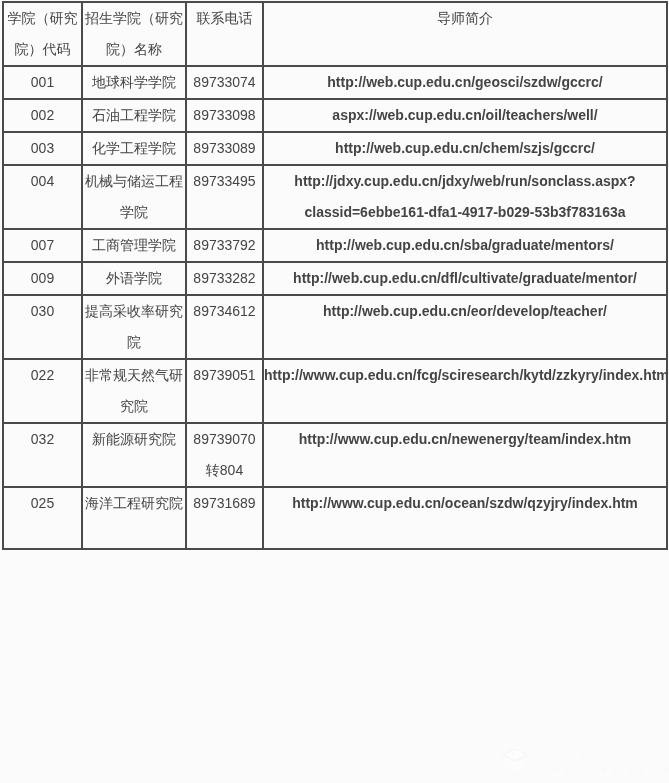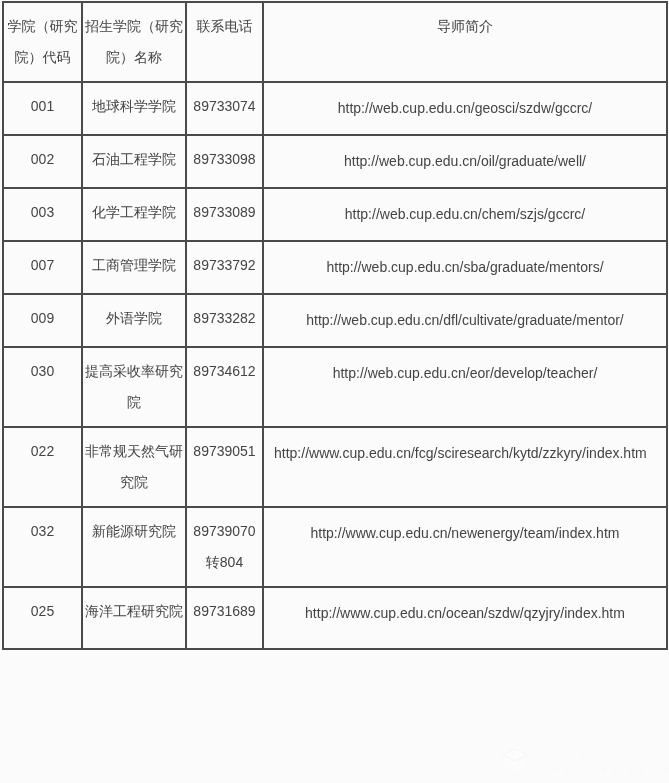--- a/index.html
+++ b/index.html
@@ -20,32 +20,33 @@
       position: absolute;
       left: 2px;
       top: 1px;
       border-collapse: collapse;
       table-layout: fixed;
       width: 664px;
       background: #fbfbfb;
     }
     table.mentor-table td {
       border: 2px solid #4a4a4a;
-      padding: 8px 2px;
+      padding: 0 2px;
       vertical-align: top;
       text-align: center;
       line-height: 31px;
       font-size: 14px;
       color: #444444;
       word-break: break-all;
       overflow: hidden;
     }
     table.mentor-table td.col-url {
       white-space: nowrap;
-      padding: 10px;
+      padding: 0;
+      font-weight: bold;
     }
     table.mentor-table td.col-url.wrap {
       white-space: normal;
     }
     .hdr-first { text-align: left; }
     .url-line { display: block; }
     .watermark {
       position: absolute;
       right: 6px;
       bottom: 4px;
@@ -103,27 +104,36 @@
     <tr style="height:32px">
       <td>001</td>
       <td>地球科学学院</td>
       <td>89733074</td>
       <td class="col-url">http://web.cup.edu.cn/geosci/szdw/gccrc/</td>
     </tr>
     <tr style="height:32px">
       <td>002</td>
       <td>石油工程学院</td>
       <td>89733098</td>
-      <td class="col-url">http://web.cup.edu.cn/oil/graduate/well/</td>
+      <td class="col-url">aspx://web.cup.edu.cn/oil/teachers/well/</td>
     </tr>
     <tr style="height:32px">
       <td>003</td>
       <td>化学工程学院</td>
       <td>89733089</td>
       <td class="col-url">http://web.cup.edu.cn/chem/szjs/gccrc/</td>
+    </tr>
+    <tr style="height:62px">
+      <td>004</td>
+      <td>机械与储运工程学院</td>
+      <td>89733495</td>
+      <td class="col-url wrap">
+        <span class="url-line">http://jdxy.cup.edu.cn/jdxy/web/run/sonclass.aspx?</span>
+        <span class="url-line">classid=6ebbe161-dfa1-4917-b029-53b3f783163a</span>
+      </td>
     </tr>
     <tr style="height:32px">
       <td>007</td>
       <td>工商管理学院</td>
       <td>89733792</td>
       <td class="col-url">http://web.cup.edu.cn/sba/graduate/mentors/</td>
     </tr>
     <tr style="height:32px">
       <td>009</td>
       <td>外语学院</td>

